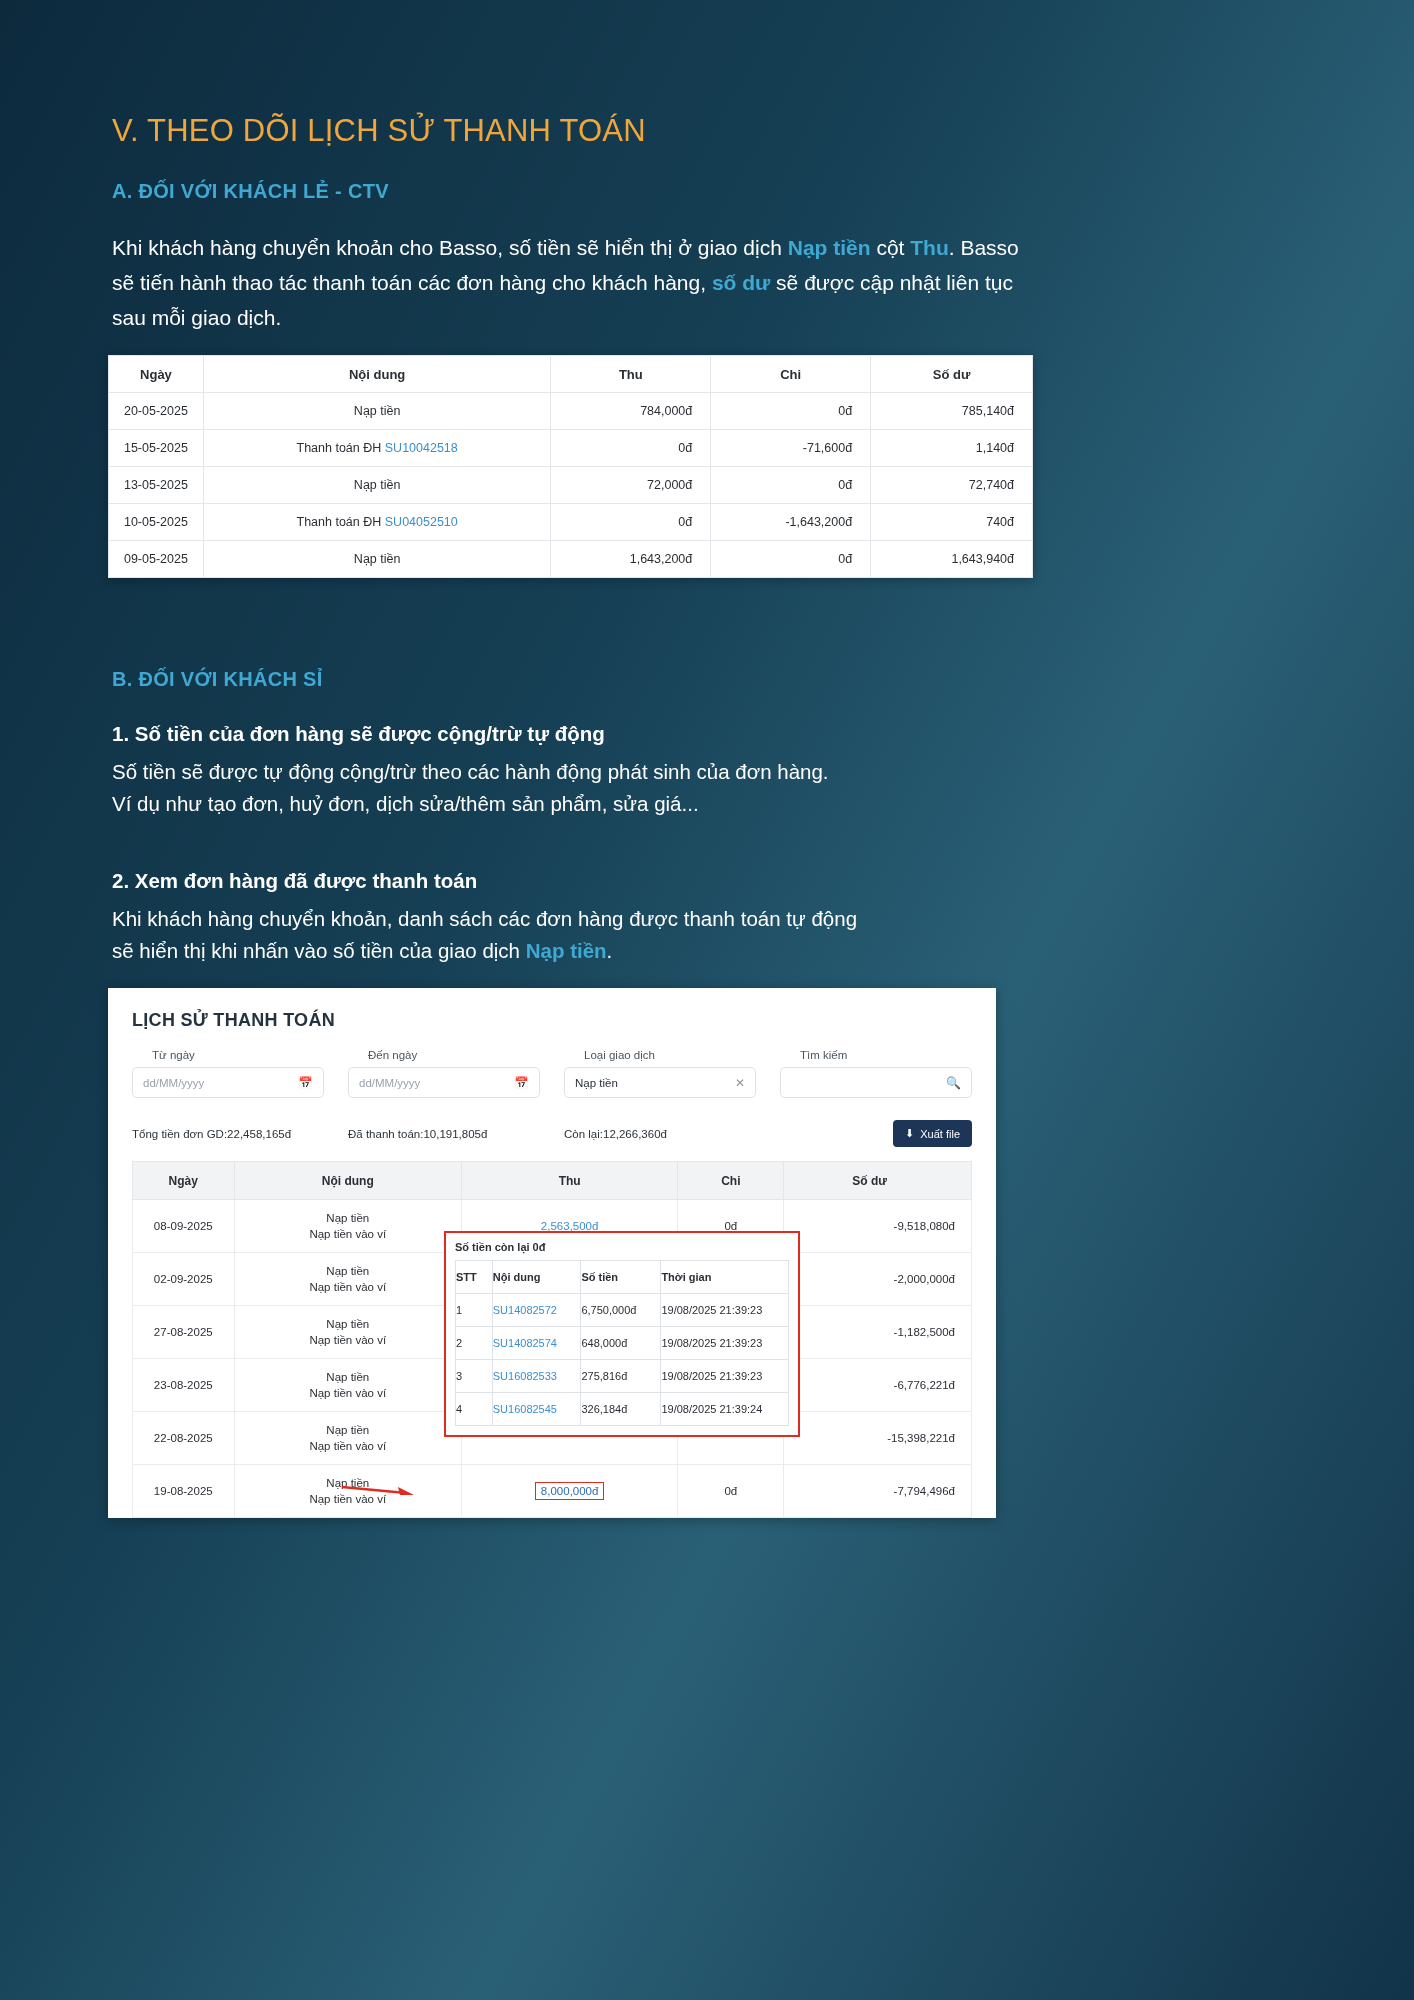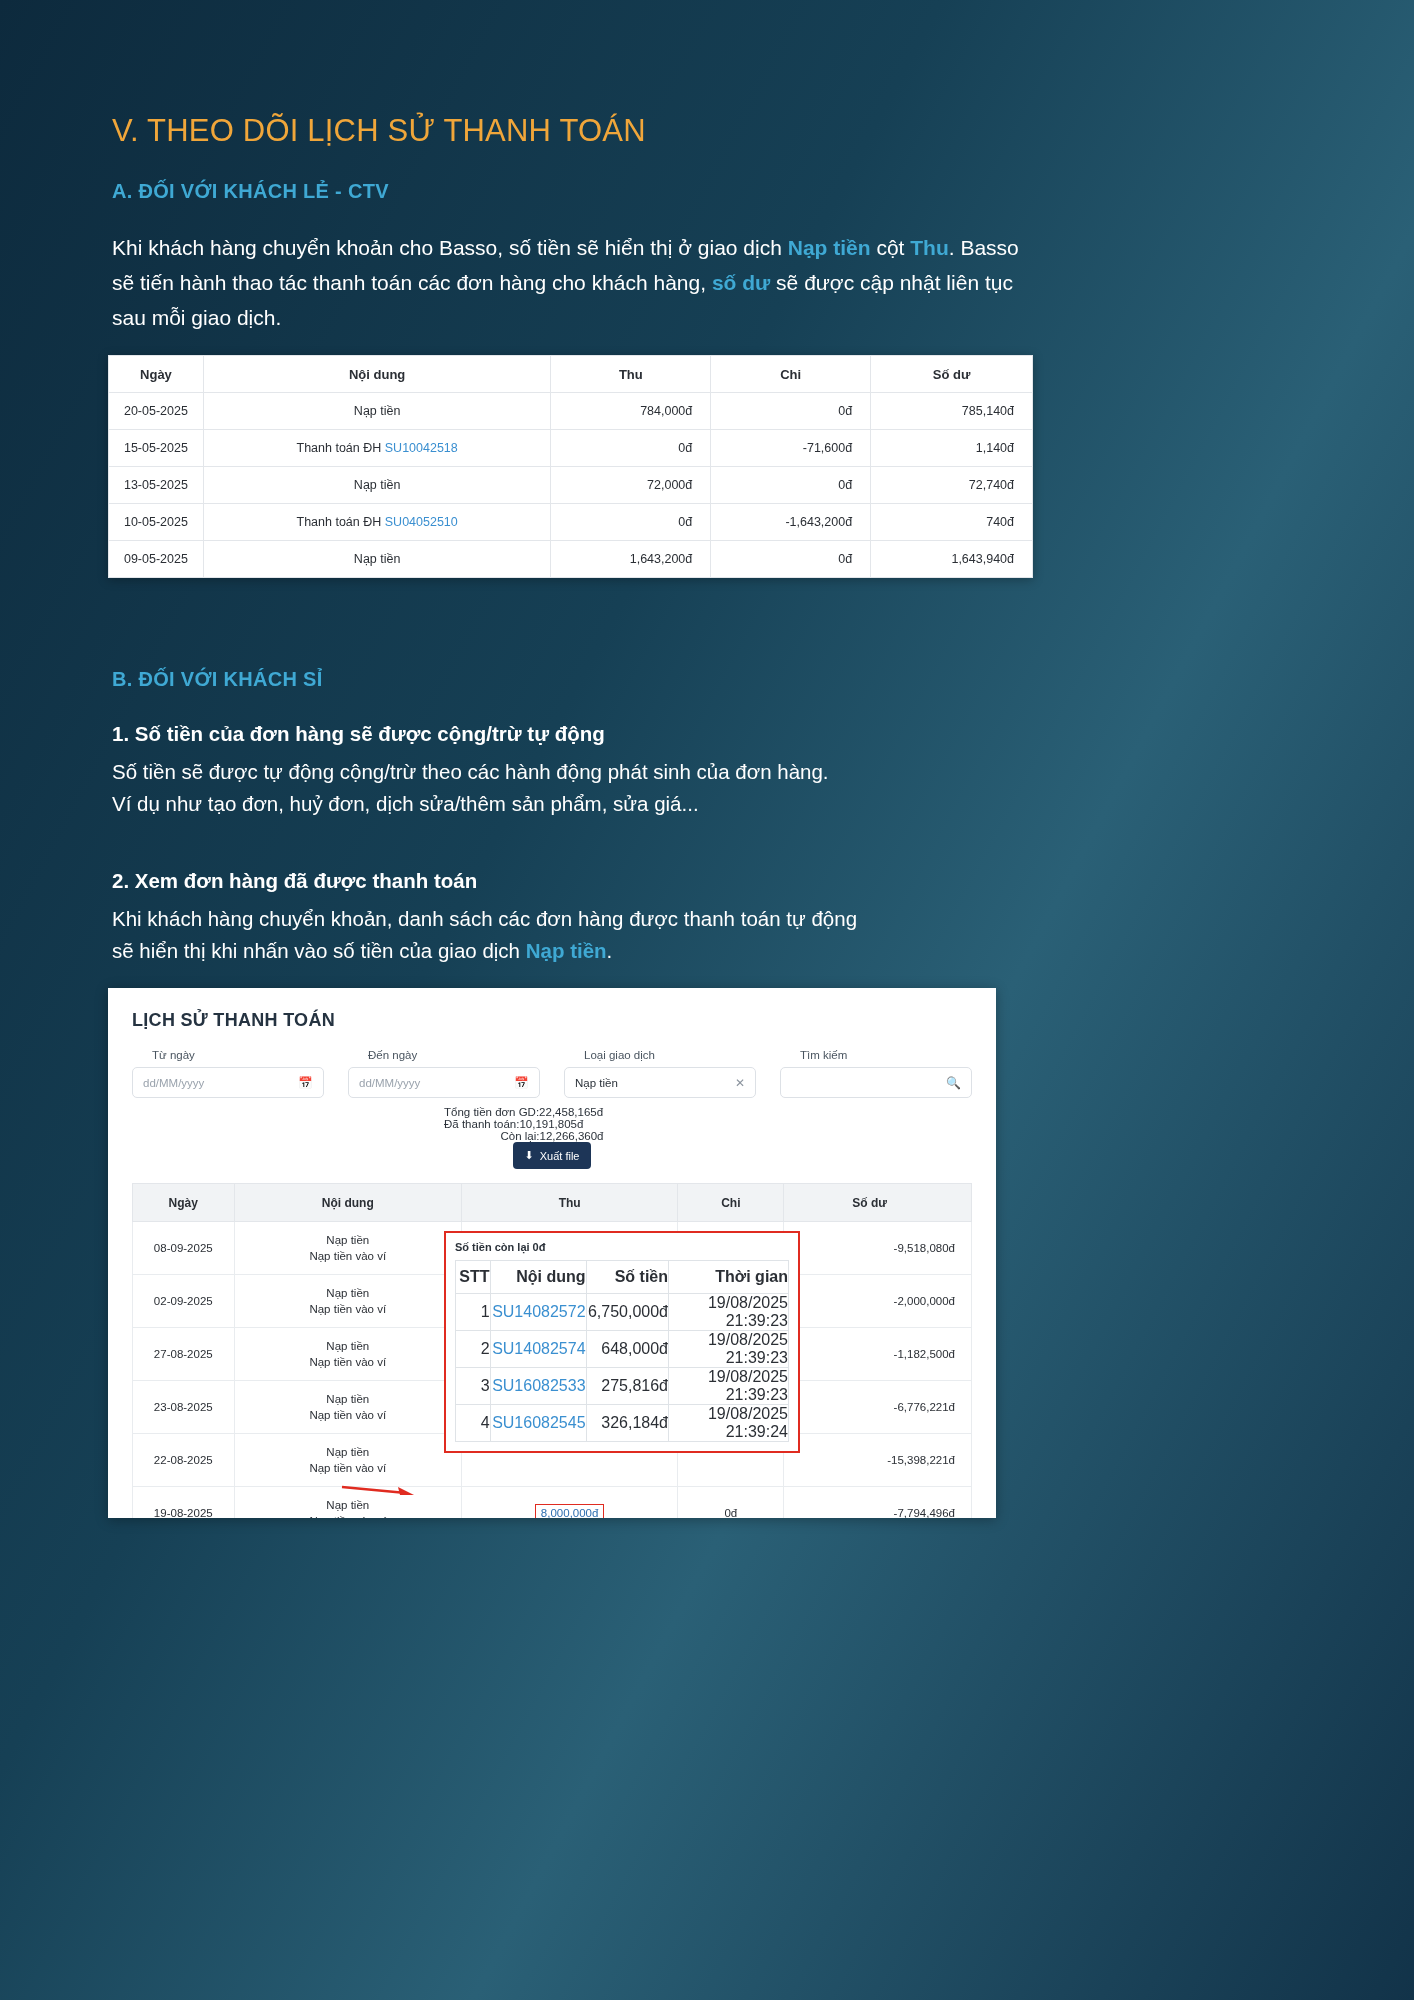--- a/index.html
+++ b/index.html
@@ -76,21 +76,21 @@
   .flabel { font-size: 11.5px; color: #4a5560; margin-bottom: 6px; margin-left: 20px; }
   .fbox {
     height: 31px; border: 1px solid #dde1e6; border-radius: 5px;
     display: flex; align-items: center; padding: 0 10px;
     font-size: 11.5px; color: #9aa3ad; background:#fff;
   }
   .fbox .val { color: #2b323a; }
   .fbox .spacer { flex: 1; }
   .ficon { font-size: 12px; color: #8b949e; }
 
-  .summary { display: flex; margin-top: 8px; align-items: center; flex-direction: column; }
+  .summary { display: flex; margin-top: 22px; align-items: center; }
   .sum-item { font-size: 11.5px; color: #2b323a; }
   .sum-1 { width: 216px; }
   .sum-2 { width: 216px; }
   .sum-3 { flex: 1; }
   .btn-export {
     background: #1d3557; color: #fff; font-size: 11px; border-radius: 4px;
     padding: 7px 12px; display: inline-flex; align-items: center; gap: 6px;
     border: none;
   }
 
@@ -111,22 +111,22 @@
 
   
   .popup {
     position: absolute; left: 336px; top: 243px; width: 356px;
     background: #fff; border: 2.5px solid #e02b20; z-index: 8;
     padding: 8px 9px 9px 9px;
   }
   .popup-title { font-size: 11px; color: #2b323a; margin-bottom: 7px; font-weight: bold; }
   table.ptbl { width: 100%; border-collapse: collapse; }
   table.ptbl th, table.ptbl td {
-    border: 1px solid #dfe3e7; font-size: 16px; color: #2b2f35;
-    height: 33px; text-align: right;
+    border: 1px solid #dfe3e7; font-size: 11px; color: #2b2f35;
+    height: 33px; text-align: left;
   }
   table.ptbl th { font-weight: 700; }
   .p-stt { width: 34px; }
   .p-nd  { width: 82px; }
   .p-st  { width: 74px; }
   .p-tg  { width: 118px; }
 
   .highlight-box {
     display: inline-block; border: 1.6px solid #e02b20; color: #2e6fb0;
     padding: 2px 5px; font-size: 11.5px;

